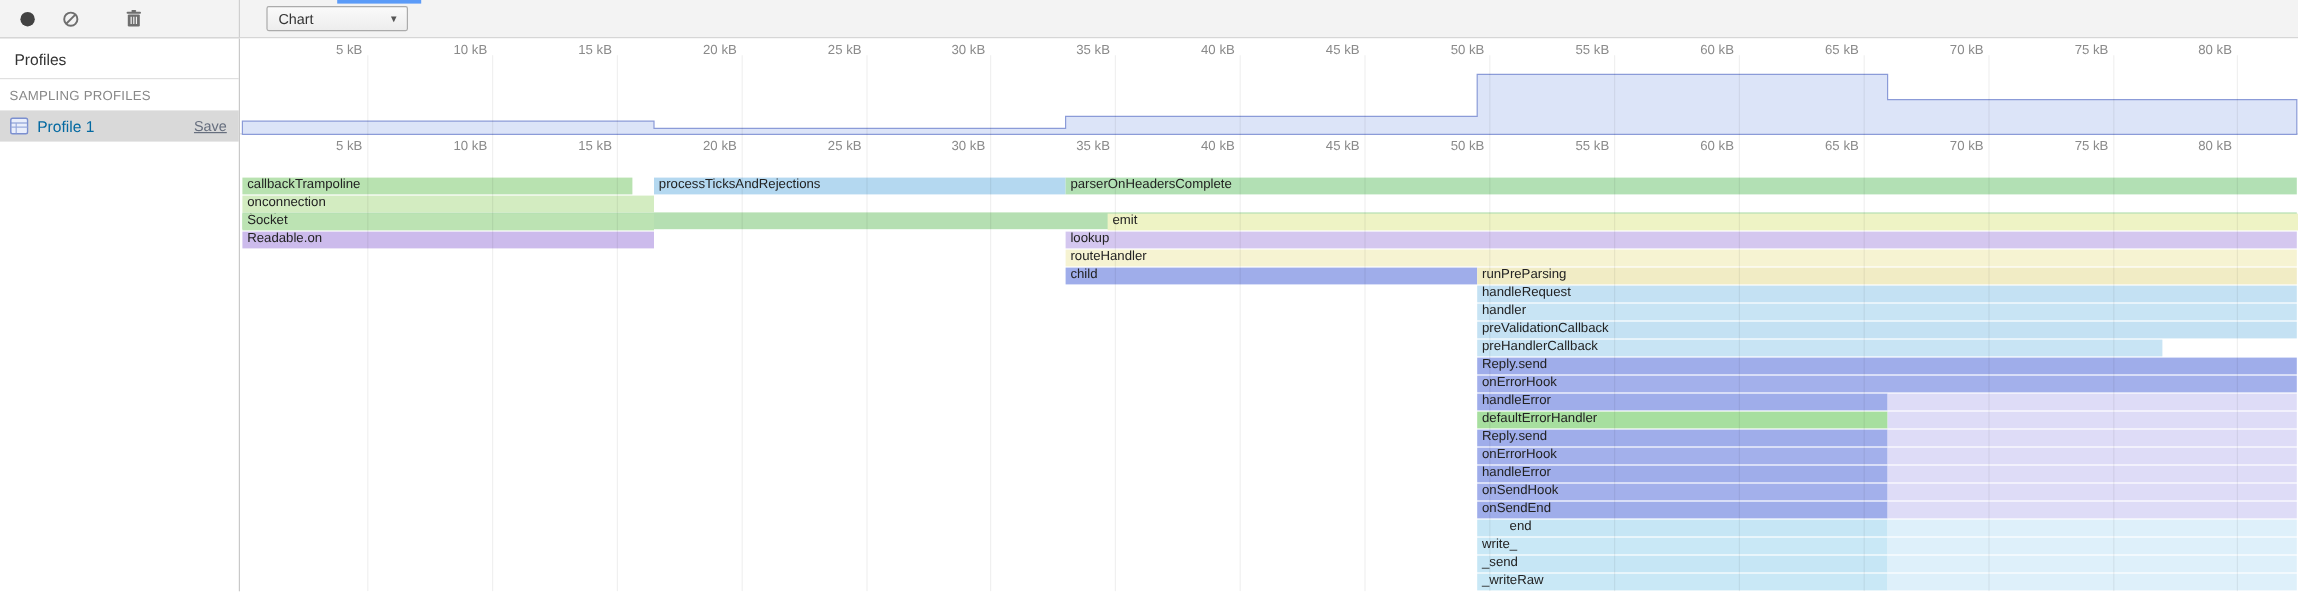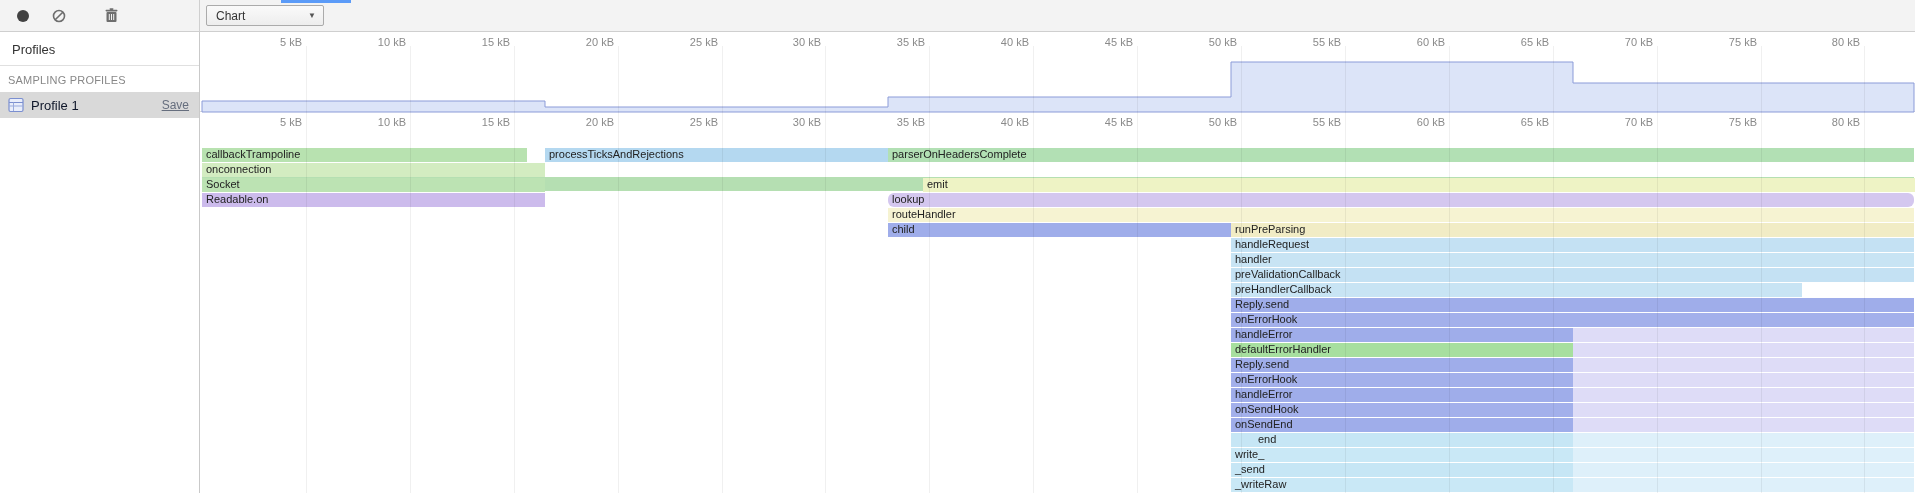--- a/index.html
+++ b/index.html
@@ -1,39 +1,39 @@
 <!DOCTYPE html>
 <html><head>
 <meta charset="utf-8">
 <style>
   * { box-sizing: border-box; margin: 0; padding: 0; }
   html, body { width: 1915px; height: 493px; overflow: hidden; }
   body { font-family: "Liberation Sans", sans-serif; background: #fff; color: #303030; }
   .app { width: 1915px; height: 493px; display: flex; flex-direction: column; position: relative; }
 
   
-  .toolbar { height: 32px; background: #f3f3f3; border-bottom: 1px solid #cfcfcf; display: flex; align-items: center; flex: 0 0 32px; position: relative; }
+  .toolbar { height: 32px; background: #f3f3f3; border-bottom: 1px solid #cfcfcf; display: flex; align-items: center; flex: 0 0 32px; position: relative; gap: 16px; }
   .toolbar-left { width: 200px; display: flex; align-items: center; gap: 14px; padding-left: 12px; height: 100%; border-right: 1px solid #cfcfcf; }
   .tb-btn { width: 22px; height: 22px; border: none; background: transparent; display: flex; align-items: center; justify-content: center; cursor: pointer; }
   .trash-gap { margin-left: 16px; }
   .chart-select { margin-left: 6px; height: 21px; min-width: 118px; background: linear-gradient(#fafafa, #ededed); border: 1px solid #ababab; border-radius: 2px; display: inline-flex; align-items: center; justify-content: space-between; padding: 0 7px 0 9px; font-size: 12px; color: #333; cursor: default; }
   .chart-select .arrow { font-size: 8px; color: #555; margin-left: 22px; }
   .tab-indicator { position: absolute; left: 281px; top: 0; width: 70px; height: 3px; background: #5b9bf8; }
 
   
   .content { flex: 1; display: flex; min-height: 0; }
 
   
   .sidebar { width: 200px; flex: 0 0 200px; background: #fff; border-right: 1px solid #c9c9c9; }
   .sidebar-title { font-size: 13px; color: #333; padding: 10px 0 8px 12px; }
   .sidebar-divider { border-bottom: 1px solid #e0e0e0; }
   .sidebar-section { font-size: 11px; color: #888; padding: 8px 0 6px 8px; letter-spacing: .2px; }
   .profile-item { height: 26px; background: #d9d9d9; display: flex; align-items: center; padding: 0 10px 0 8px; cursor: pointer; }
   .profile-icon { width: 16px; height: 16px; margin-right: 7px; flex: 0 0 16px; }
-  .profile-name { font-size: 13px; color: #0f172a; flex: 1; }
+  .profile-name { font-size: 13px; color: #0369a1; flex: 1; }
   .profile-save { font-size: 12px; color: #666e7e; text-decoration: underline; cursor: pointer; }
 
   
   .chart-pane { position: relative; flex: 1; background: #fff; overflow: hidden; }
   .ruler { position: relative; height: 20px; }
   .ruler .tick-label { position: absolute; top: 0; height: 20px; line-height: 20px; width: 58px; text-align: right; font-size: 11px; color: #8a8a8a; }
   .overview { position: relative; height: 60px; border-bottom: 1px solid #dedede; }
   .overview svg { position: absolute; left: 0; top: 0; }
   .rows { position: relative; }
   .flame-row { position: relative; height: 15px; }
@@ -149,21 +149,21 @@
           </div>
           <div class="flame-row">
             <div class="flame-bar" style="left: 2px; width: 343px; background: rgb(211, 236, 193);"><span>onconnection</span></div>
           </div>
           <div class="flame-row">
             <div class="flame-bar" style="left: 2px; width: 343px; background: rgb(188, 227, 179);"><span>Socket</span></div>
             <div class="flame-bar" style="left: 688px; width: 1026px; background: rgb(238, 243, 197); margin-left: 35px;"><span>emit</span></div>
           </div>
           <div class="flame-row">
             <div class="flame-bar" style="left: 2px; width: 343px; background: rgb(204, 187, 236);"><span>Readable.on</span></div>
-            <div class="flame-bar" style="left: 688px; width: 1026px; background: rgb(212, 199, 239); border-radius: 6px;"><span>lookup</span></div>
+            <div class="flame-bar" style="left: 688px; width: 1026px; background: rgb(212, 199, 239);"><span>lookup</span></div>
           </div>
           <div class="flame-row">
             <div class="flame-bar" style="left: 688px; width: 1026px; background: rgb(246, 243, 210);"><span>routeHandler</span></div>
           </div>
           <div class="flame-row">
             <div class="flame-bar" style="left: 688px; width: 343px; background: rgb(159, 173, 234);"><span>child</span></div>
             <div class="flame-bar" style="left: 1031px; width: 683px; background: rgb(241, 236, 197);"><span>runPreParsing</span></div>
           </div>
           <div class="flame-row">
             <div class="flame-bar" style="left: 1031px; width: 683px; background: rgb(196, 225, 243);"><span>handleRequest</span></div>

